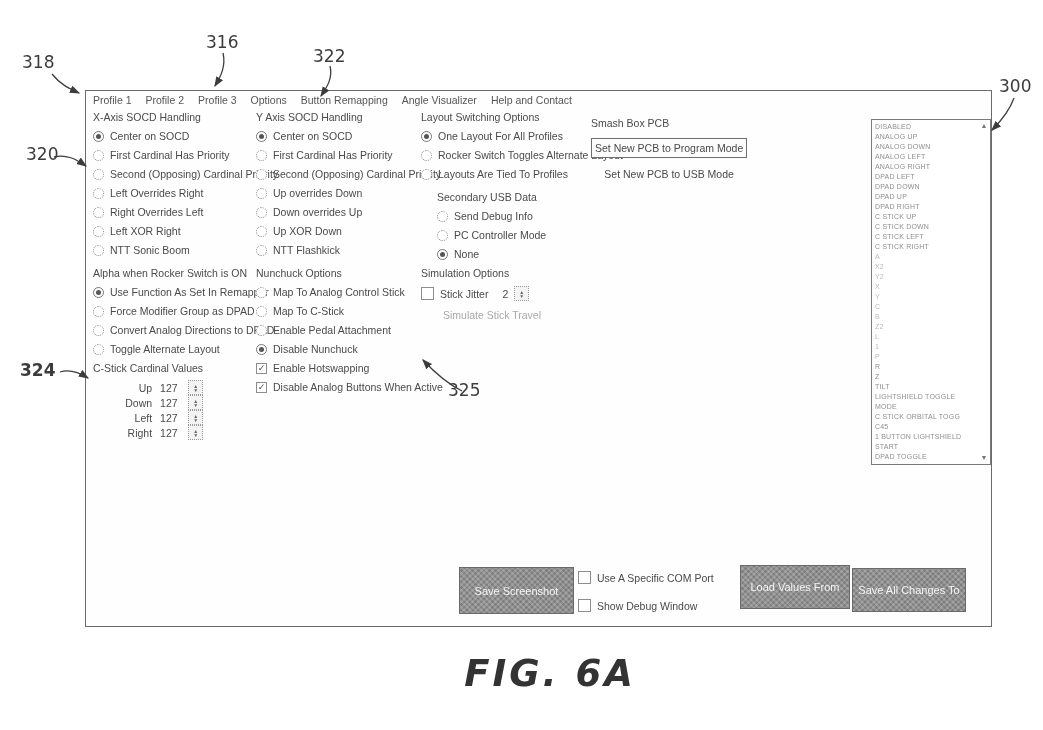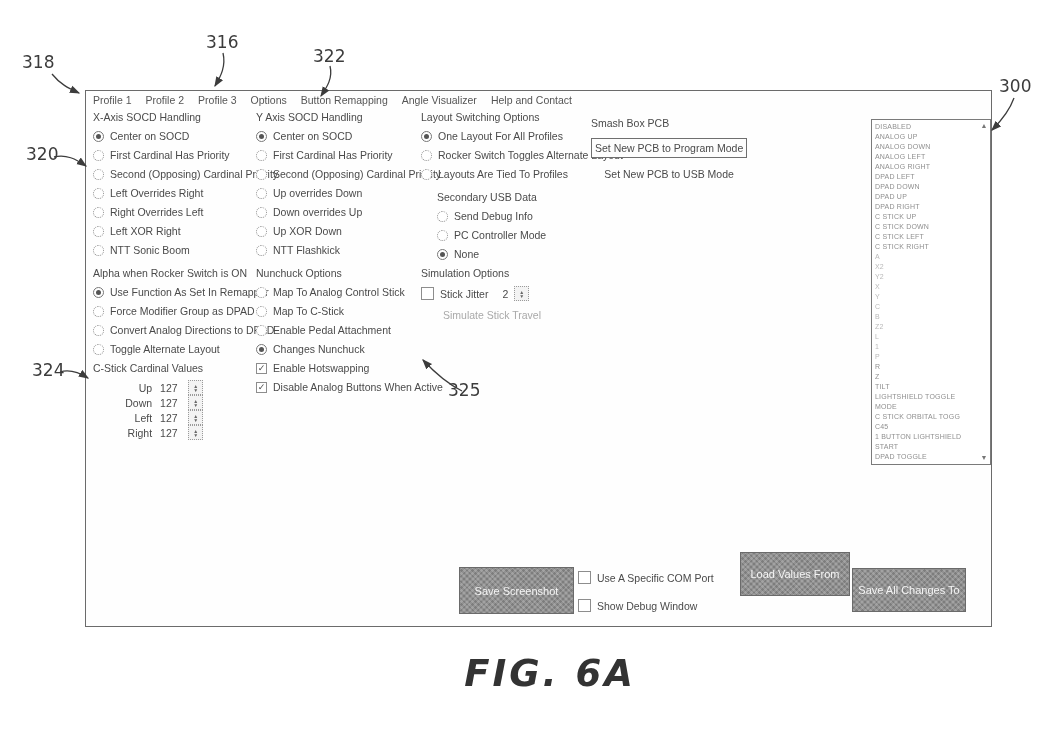--- a/index.html
+++ b/index.html
@@ -220,21 +220,21 @@
         <div class="opt">
             <span class="radio"></span>
             <span>Map To C-Stick</span>
           </div>
         <div class="opt">
             <span class="radio"></span>
             <span>Enable Pedal Attachment</span>
           </div>
         <div class="opt">
             <span class="radio sel"></span>
-            <span>Changes Nunchuck</span>
+            <span>Disable Nunchuck</span>
           </div>
         <div class="opt">
             <span class="check on"></span>
             <span>Enable Hotswapping</span>
           </div>
         <div class="opt">
             <span class="check on"></span>
             <span>Disable Analog Buttons When Active</span>
           </div>
       </div>
@@ -337,30 +337,30 @@
 
     <div class="gbtn" style="left:373px;top:476px;width:113px;height:45px;">Save Screenshot</div>
     <div class="foot-check" style="left:492px;top:480px;">
       <span class="check" style="width:11px;height:11px;"></span>
       <span>Use A Specific COM Port</span>
     </div>
     <div class="foot-check" style="left:492px;top:508px;">
       <span class="check" style="width:11px;height:11px;"></span>
       <span>Show Debug Window</span>
     </div>
-    <div class="gbtn" style="left:654px;top:461px;width:108px;height:42px;">Load Values From</div>
+    <div class="gbtn" style="left:654px;top:474px;width:108px;height:42px;">Load Values From</div>
     <div class="gbtn" style="left:766px;top:477px;width:112px;height:42px;">Save All Changes To</div>
   </div>
 
   <div class="refnum" style="left:22px;top:52px;">318</div>
   <div class="refnum" style="left:206px;top:32px;">316</div>
   <div class="refnum" style="left:313px;top:46px;">322</div>
   <div class="refnum" style="left:999px;top:76px;">300</div>
   <div class="refnum" style="left:26px;top:144px;">320</div>
-  <div class="refnum" style="left:32px;top:360px;">324</div>
+  <div class="refnum" style="left:20px;top:360px;font-weight:bold;">324</div>
   <div class="refnum" style="left:448px;top:380px;">325</div>
 
   <svg class="overlay" width="1043" height="730">
     <defs>
       <marker id="ah" markerWidth="9" markerHeight="7" refX="7" refY="3.5" orient="auto">
         <polygon points="0 0.5, 8 3.5, 0 6.5" fill="#3c3c3c"></polygon>
       </marker>
     </defs>
     <path d="M 52 74 C 60 84, 68 88, 79 93" fill="none" stroke="#3c3c3c" stroke-width="1.3" marker-end="url(#ah)"></path>
     <path d="M 223 53 C 226 66, 221 76, 215 86" fill="none" stroke="#3c3c3c" stroke-width="1.3" marker-end="url(#ah)"></path>

